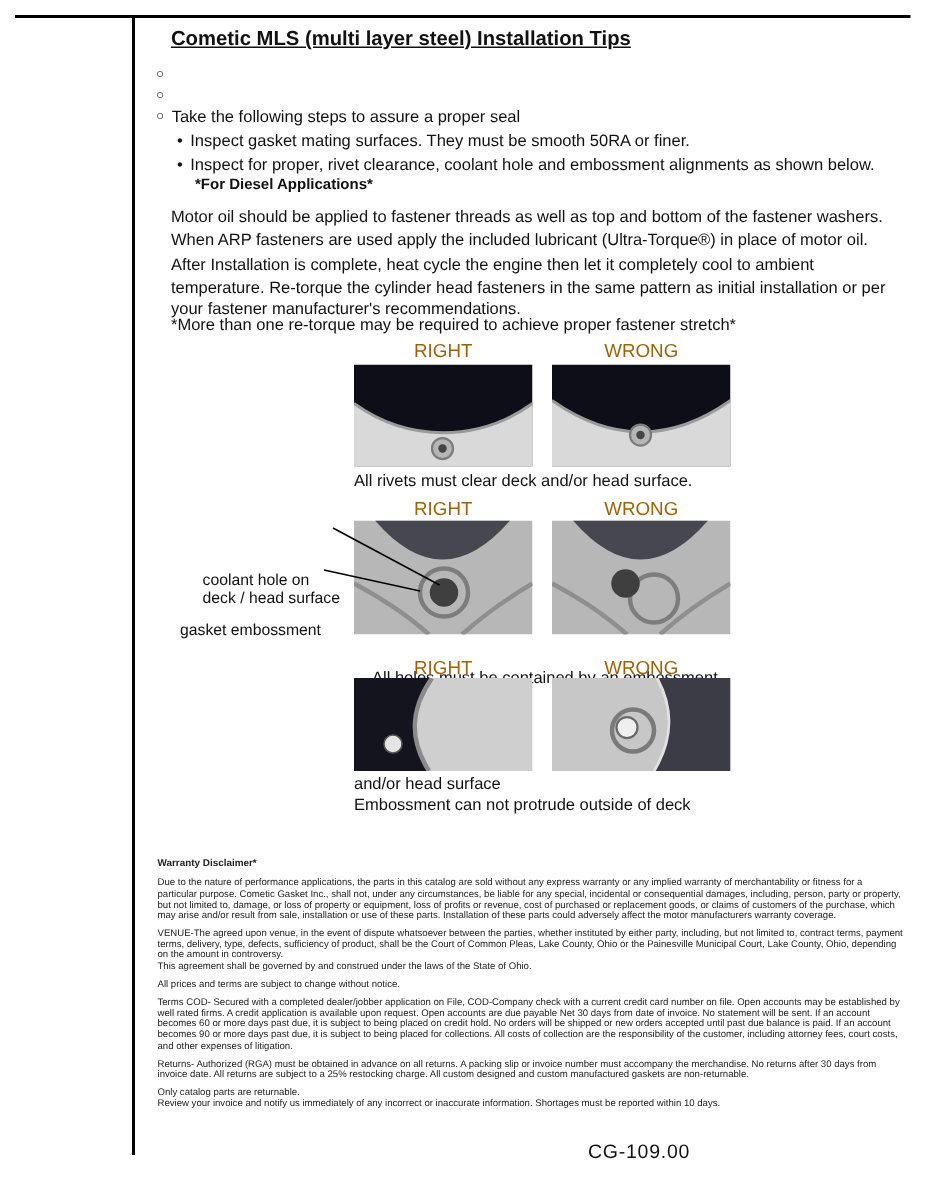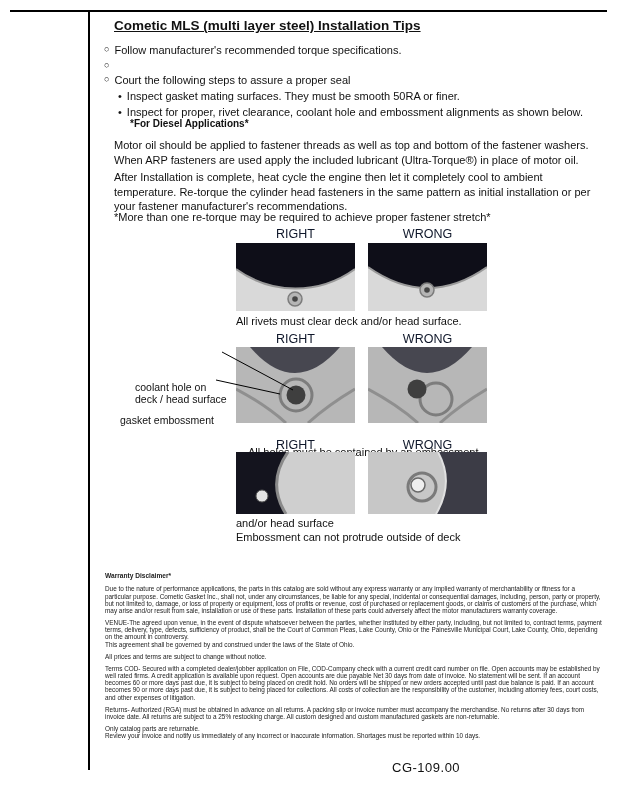--- a/index.html
+++ b/index.html
@@ -16,21 +16,21 @@
   .bullets{position:absolute;left:104px;top:44px;width:500px;font-size:11px;}
   .b-row{display:flex;margin-bottom:3px;line-height:1.2;}
   .b-marker{font-size:9px;margin-right:5px;position:relative;top:0px;}
   .sub{margin-left:14px;}
   .s-marker{font-size:11px;margin-right:5px;}
   .diesel-head{position:absolute;left:130px;top:118px;font-size:10px;font-weight:bold;}
   .para{position:absolute;left:114px;font-size:11px;line-height:1.32;}
   .p1{top:138px;width:488px;}
   .p2{top:170px;width:478px;}
   .p3{top:210px;width:500px;}
-  .fig-head{position:absolute;width:119px;text-align:center;font-size:12.5px;color:#0f172a;}
+  .fig-head{position:absolute;width:119px;text-align:center;font-size:12.5px;color:#a16207;}
   .panel{position:absolute;width:119px;}
   .panel svg{display:block;}
   .caption{position:absolute;left:236px;font-size:11px;line-height:1.25;}
   .ann{position:absolute;font-size:10.5px;line-height:1.15;margin-top:40px;}
   .ann1{left:135px;top:341px;}
   .ann2{left:120px;top:374px;}
   .overlay{position:absolute;left:0;top:0;pointer-events:none;}
   .disclaimer{position:absolute;left:105px;top:572px;width:497px;font-size:6.4px;line-height:1.12;color:#222;}
   .disclaimer h3{font-size:6.6px;margin:0 0 6px 0;}
   .disclaimer p{margin:0 0 5px 0;}
@@ -43,28 +43,27 @@
 <div class="page">
 
   <div class="frame-top"></div>
   <div class="frame-left"></div>
 
   <div class="title">Cometic MLS (multi layer steel) Installation Tips</div>
 
   <div class="bullets">
     <div class="b-row">
       <span class="b-marker">○</span>
-      <span>Follow manufacturer's recommended torque specifications.</span>
     </div>
     <div class="b-row">
       <span class="b-marker">○</span>
     </div>
     <div class="b-row">
       <span class="b-marker">○</span>
-      <span>Court the following steps to assure a proper seal</span>
+      <span>Take the following steps to assure a proper seal</span>
     </div>
     <div class="b-row sub">
       <span class="s-marker">•</span>
       <span>Inspect gasket mating surfaces.  They must be smooth 50RA or finer.</span>
     </div>
     <div class="b-row sub">
       <span class="s-marker">•</span>
       <span>Inspect for proper, rivet clearance, coolant hole and embossment alignments as shown below.</span>
     </div>
   </div>

